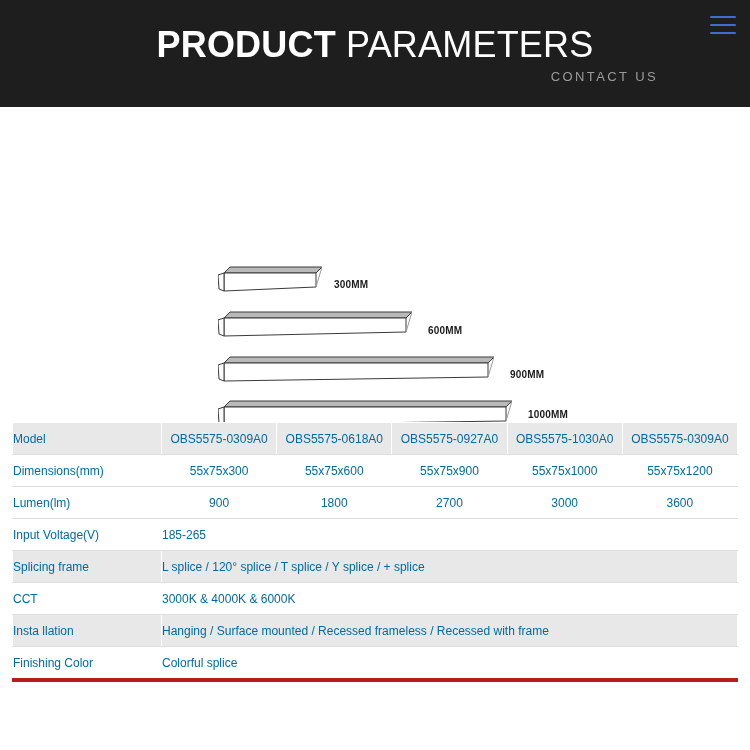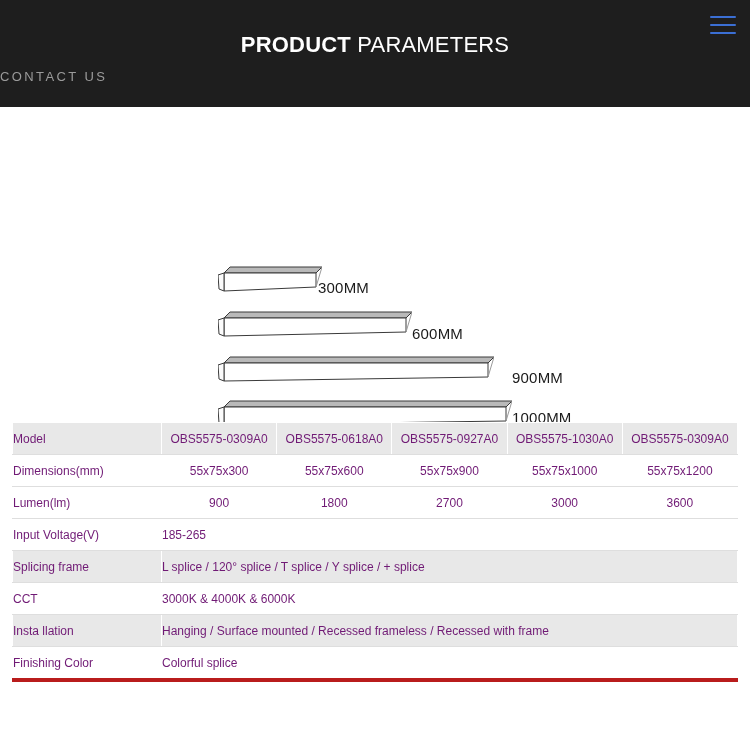--- a/index.html
+++ b/index.html
@@ -22,38 +22,38 @@
     height: 107px;
     background: #1e1e1e;
     box-sizing: border-box;
   }
   .header-title {
     position: absolute;
     top: 27px;
     left: 0;
     width: 750px;
     text-align: center;
-    font-size: 22px;
+    font-size: 36px;
     line-height: 36px;
     color: #ffffff;
     letter-spacing: 0.2px;
     white-space: nowrap;
   }
   .title-bold {
     font-weight: bold;
   }
   .title-light {
     font-weight: 400;
   }
   .header-sub {
     position: absolute;
     top: 68px;
     left: 0;
     width: 658px;
-    text-align: left;
+    text-align: right;
     font-size: 13px;
     line-height: 18px;
     color: #9b9b9b;
     letter-spacing: 2.4px;
     white-space: nowrap;
   }
   .hamburger {
     position: absolute;
     top: 16px;
     right: 14px;
@@ -76,25 +76,26 @@
     position: relative;
     width: 750px;
     height: 310px;
   }
   .bar-wrap {
     position: absolute;
   }
   .bar-svg { display: block; }
   .bar-label {
     position: absolute;
-    font-size: 15px;
-    font-weight: normal;
+    font-size: 10px;
+    font-weight: bold;
     color: #1a1a1a;
     white-space: nowrap;
     letter-spacing: 0.2px;
+    padding-left: 16px;
   }
   .cross-section {
     position: absolute;
     left: 608px;
     top: 330px;
   }
 
   
   .spec-table-wrap {
     position: absolute;
@@ -106,21 +107,21 @@
     border-collapse: collapse;
     width: 726px;
     table-layout: fixed;
   }
   table.spec td {
     border: 1px solid #ffffff;
     border-bottom: 1px solid #dedede;
     height: 31px;
     padding: 0;
     font-size: 12px;
-    color: #701a75;
+    color: #0369a1;
     vertical-align: middle;
   }
   tr.row-odd td { background: #e8e8e8; }
   tr.row-even td { background: #ffffff; }
 
   td.label-cell {
     width: 148px;
     padding-left: 10px;
     font-size: 13.5px;
     text-align: left;
@@ -182,21 +183,21 @@
 
   <div class="bar-wrap" style="left:218px; top:248px;">
     <svg class="bar-svg" width="276" height="30" viewBox="0 0 276 30">
       <polygon points="6,8 12,2 276,2 270,8" fill="#b9b9b9" stroke="#3a3a3a" stroke-width="1"></polygon>
       <polygon points="6,8 270,8 270,22 6,26" fill="#ffffff" stroke="#3a3a3a" stroke-width="1"></polygon>
       <polygon points="0,10 6,8 6,26 1,24" fill="#fbfbfb" stroke="#3a3a3a" stroke-width="1"></polygon>
       <line x1="270" y1="8" x2="276" y2="2" stroke="#3a3a3a" stroke-width="1"></line>
       <line x1="270" y1="22" x2="276" y2="2" stroke="#9a9a9a" stroke-width="1"></line>
     </svg>
   </div>
-  <div class="bar-label" style="left:512px; top:262px;text-align:center;">900MM</div>
+  <div class="bar-label" style="left:494px; top:262px;text-align:center;">900MM</div>
 
   <div class="bar-wrap" style="left:218px; top:292px;">
     <svg class="bar-svg" width="294" height="30" viewBox="0 0 294 30">
       <polygon points="6,8 12,2 294,2 288,8" fill="#b9b9b9" stroke="#3a3a3a" stroke-width="1"></polygon>
       <polygon points="6,8 288,8 288,22 6,26" fill="#ffffff" stroke="#3a3a3a" stroke-width="1"></polygon>
       <polygon points="0,10 6,8 6,26 1,24" fill="#fbfbfb" stroke="#3a3a3a" stroke-width="1"></polygon>
       <line x1="288" y1="8" x2="294" y2="2" stroke="#3a3a3a" stroke-width="1"></line>
       <line x1="288" y1="22" x2="294" y2="2" stroke="#9a9a9a" stroke-width="1"></line>
     </svg>
   </div>

